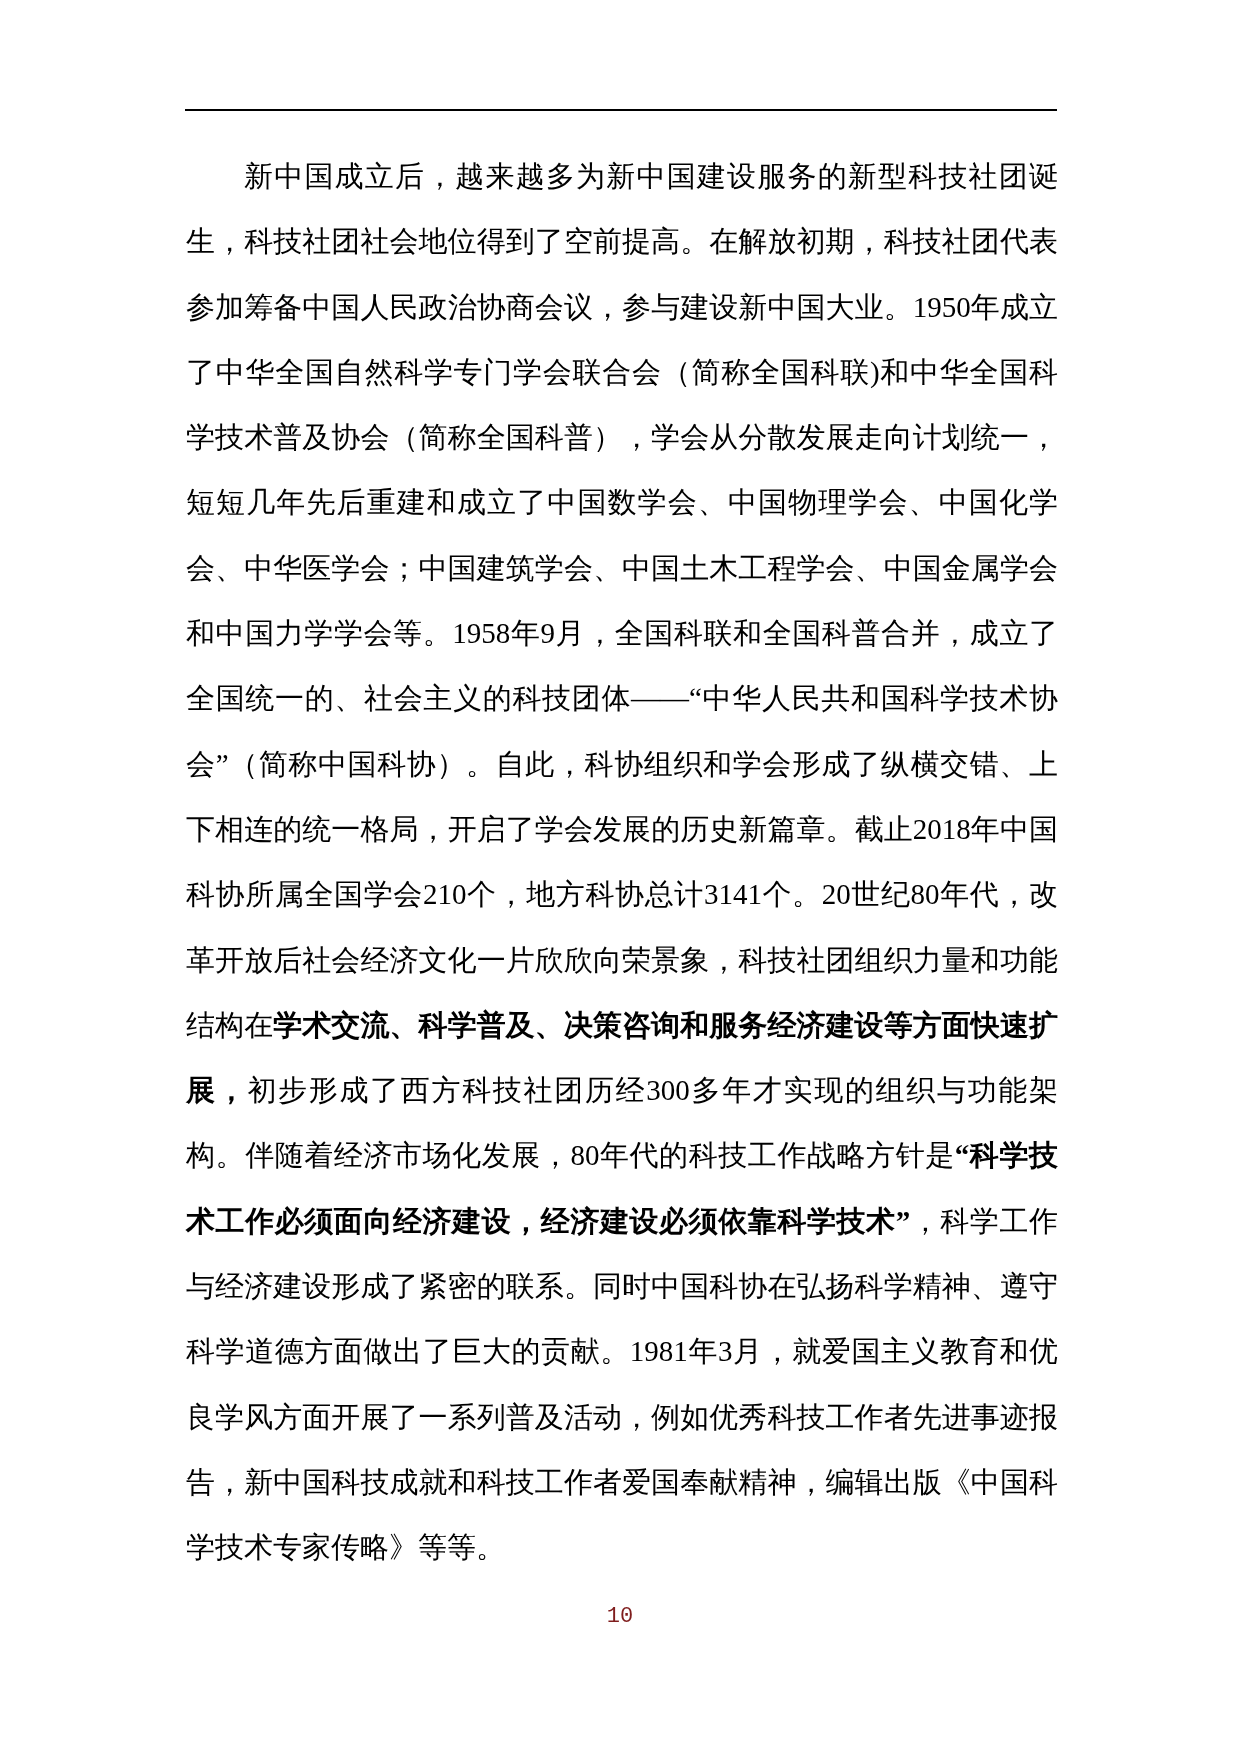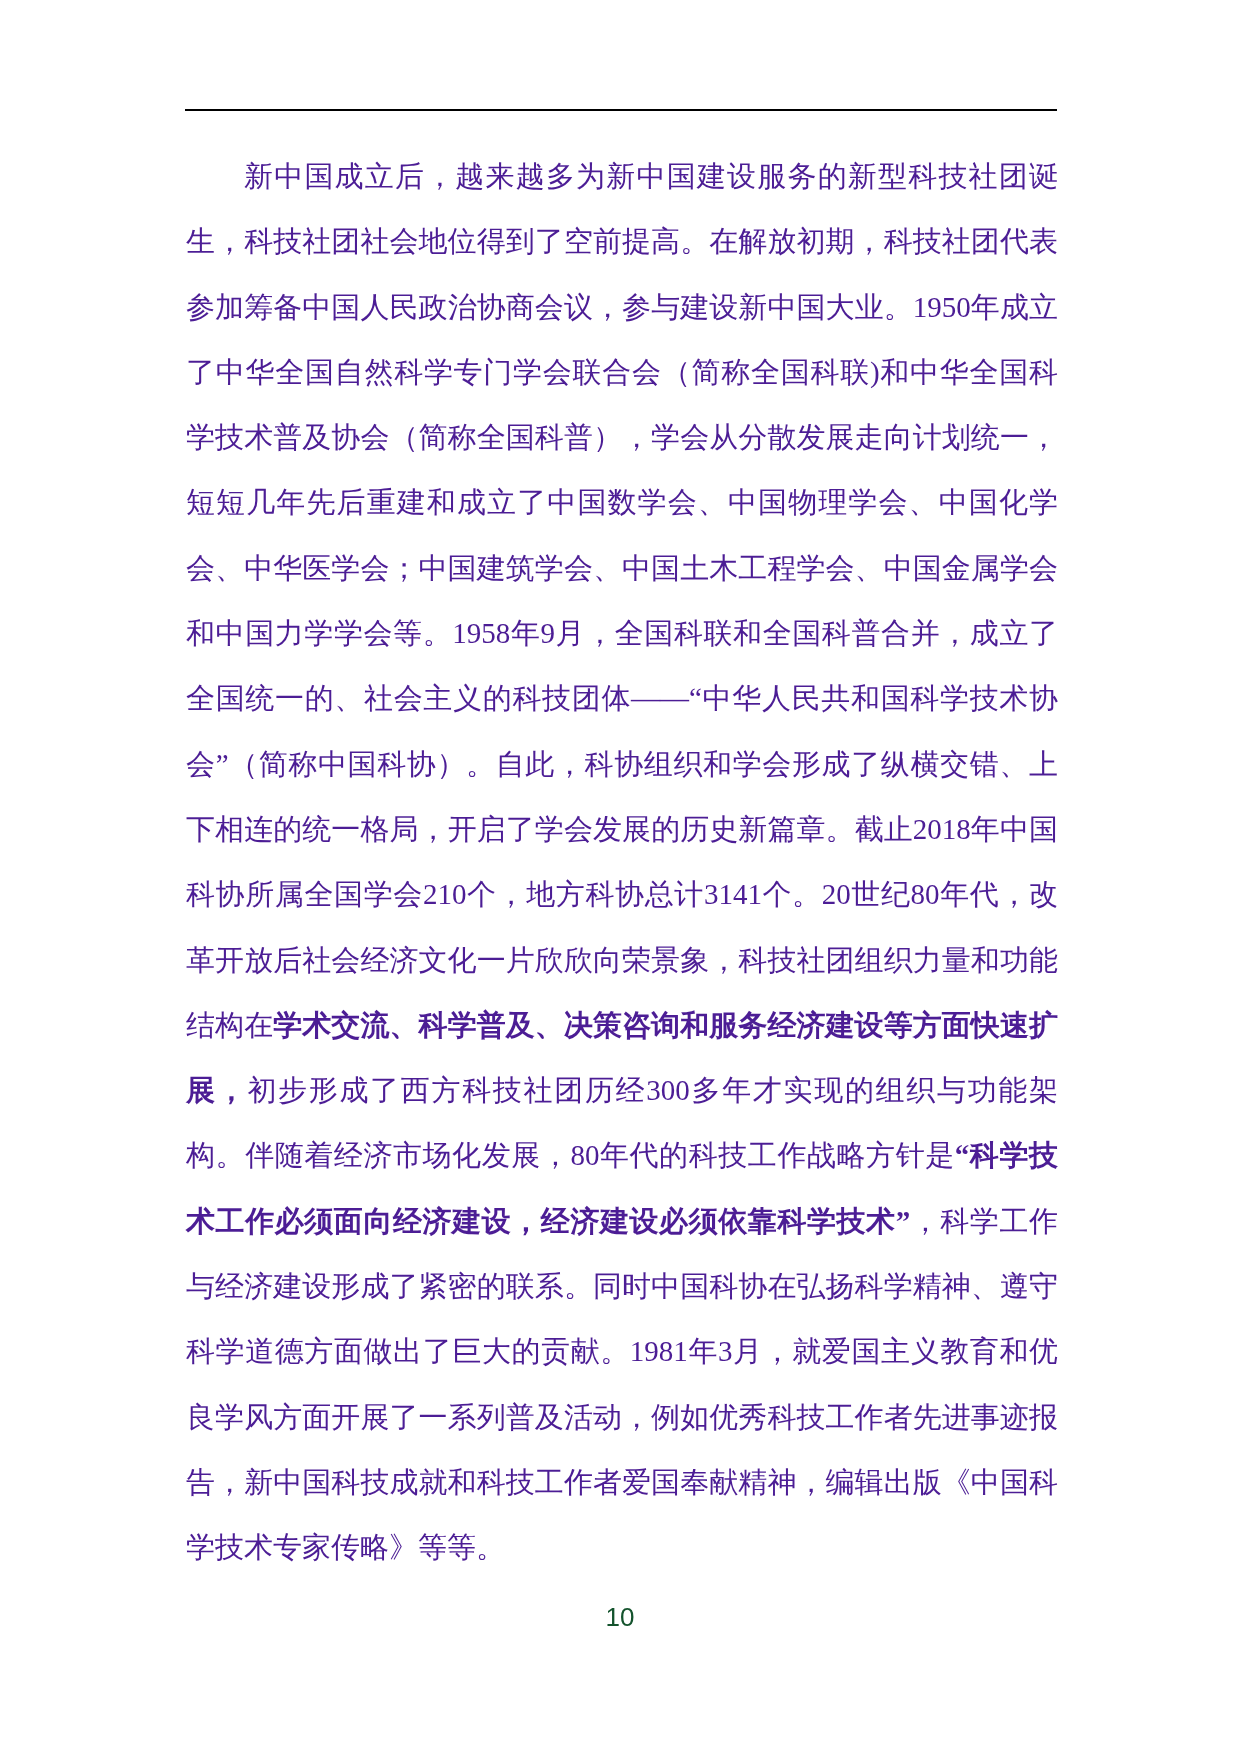--- a/index.html
+++ b/index.html
@@ -31,37 +31,37 @@
     top: 144px;
     width: 872px;
   }
   .content p {
     margin: 0;
     font-size: 29px;
     line-height: 65.3px;
     text-align: justify;
     text-justify: inter-ideograph;
     text-indent: 58px;
-    color: #4c1d95;
+    color: #000000;
     letter-spacing: 0;
   }
   .run { font-weight: 400; }
   .run.bold { font-weight: 700; }
   .page-footer {
     position: absolute;
     left: 0;
     top: 1603px;
     width: 100%;
     text-align: center;
   }
   .page-number {
-    font-size: 26px;
+    font-size: 22px;
     line-height: 28px;
-    color: #14532d;
-    font-family: Liberation Sans, sans-serif;
+    color: #7f1d1d;
+    font-family: Liberation Mono, monospace;
   }
 </style>
 </head>
 <body>
 
 <div class="page">
   <div class="header-rule"></div>
 
   <div class="content">
     <p><span class="run">新中国成立后，越来越多为新中国建设服务的新型科技社团诞生，科技社团社会地位得到了空前提高。在解放初期，科技社团代表参加筹备中国人民政治协商会议，参与建设新中国大业。1950年成立了中华全国自然科学专门学会联合会（简称全国科联)和中华全国科学技术普及协会（简称全国科普），学会从分散发展走向计划统一，短短几年先后重建和成立了中国数学会、中国物理学会、中国化学会、中华医学会；中国建筑学会、中国土木工程学会、中国金属学会和中国力学学会等。1958年9月，全国科联和全国科普合并，成立了全国统一的、社会主义的科技团体——“中华人民共和国科学技术协会”（简称中国科协）。自此，科协组织和学会形成了纵横交错、上下相连的统一格局，开启了学会发展的历史新篇章。截止2018年中国科协所属全国学会210个，地方科协总计3141个。20世纪80年代，改革开放后社会经济文化一片欣欣向荣景象，科技社团组织力量和功能结构在</span><span class="run bold">学术交流、科学普及、决策咨询和服务经济建设等方面快速扩展，</span><span class="run">初步形成了西方科技社团历经300多年才实现的组织与功能架构。伴随着经济市场化发展，80年代的科技工作战略方针是</span><span class="run bold">“科学技术工作必须面向经济建设，经济建设必须依靠科学技术”</span><span class="run">，科学工作与经济建设形成了紧密的联系。同时中国科协在弘扬科学精神、遵守科学道德方面做出了巨大的贡献。1981年3月，就爱国主义教育和优良学风方面开展了一系列普及活动，例如优秀科技工作者先进事迹报告，新中国科技成就和科技工作者爱国奉献精神，编辑出版《中国科学技术专家传略》等等。</span></p>

